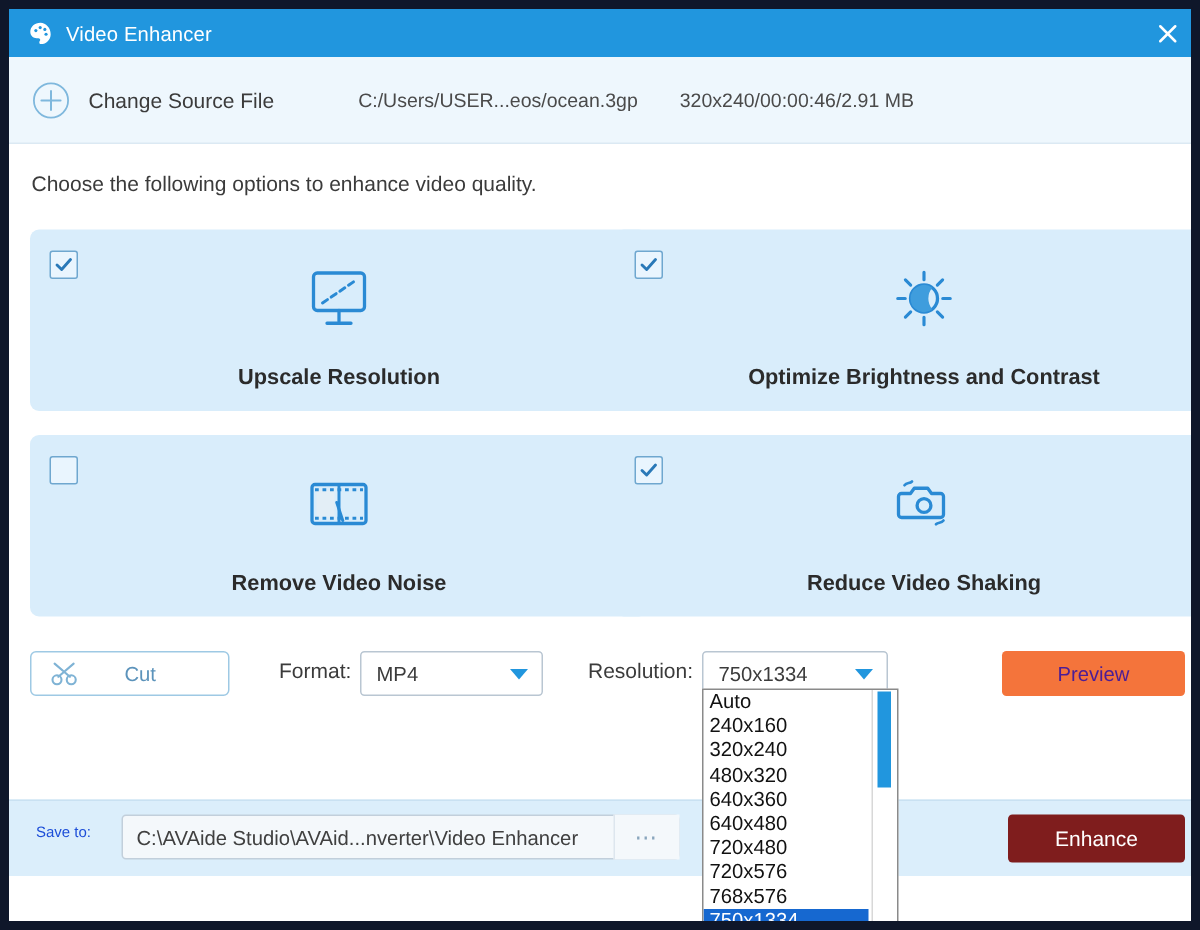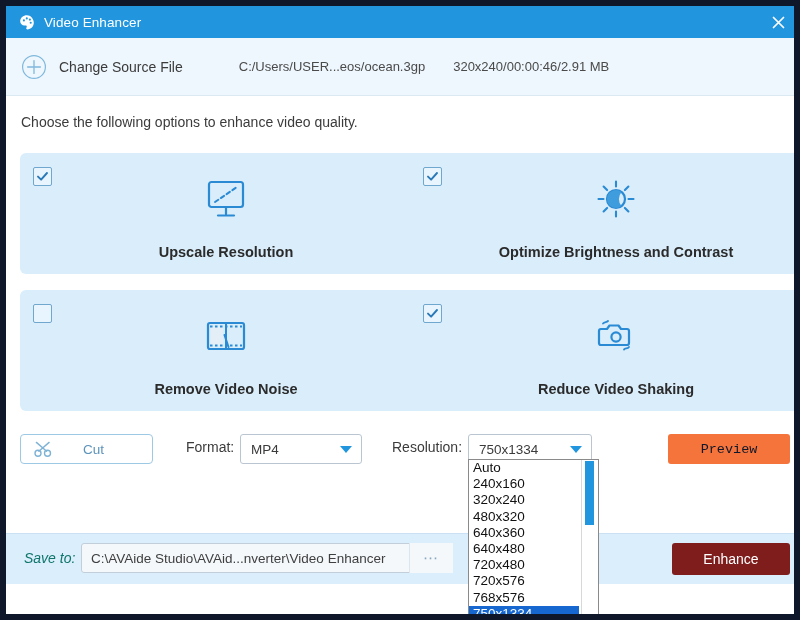--- a/index.html
+++ b/index.html
@@ -197,27 +197,27 @@
     border-right: 6px solid transparent;
     border-top: 7px solid #2196de;
   }
 
   .preview-button {
     position: absolute;
     left: 662px; top: 0;
     width: 122px; height: 30px;
     background: #f4743b;
     border-radius: 3px;
-    color: #0f172a;
+    color: #4c1d95;
     font-size: 13.5px;
     display: flex;
     align-items: center; justify-content: center;
     cursor: pointer;
     border: none;
-    font-family: Liberation Mono, monospace;
+    font-family: Liberation Sans, sans-serif;
   }
 
   
   .dropdown {
     position: absolute;
     left: 462px; top: 453px;
     width: 131px; height: 167px;
     background: #ffffff;
     border: 1px solid #8a8a8a;
     box-sizing: border-box;
@@ -264,23 +264,22 @@
     position: absolute;
     left: 0; top: 527px;
     width: 800px; height: 51px;
     background: #dbeefb;
     border-top: 1px solid #c9e1f2;
     box-sizing: border-box;
   }
   .save-label {
     position: absolute;
     left: 18px; top: 16px;
-    font-size: 14px;
-    color: #0f766e;
-    font-style: italic;
+    font-size: 10px;
+    color: #1d4ed8;
   }
   .save-input {
     position: absolute;
     left: 75px; top: 9px;
     width: 372px; height: 30px;
     background: #f4f8fb;
     border: 1px solid #c2cfdb;
     border-radius: 3px;
     box-sizing: border-box;
     font-size: 13.5px;

